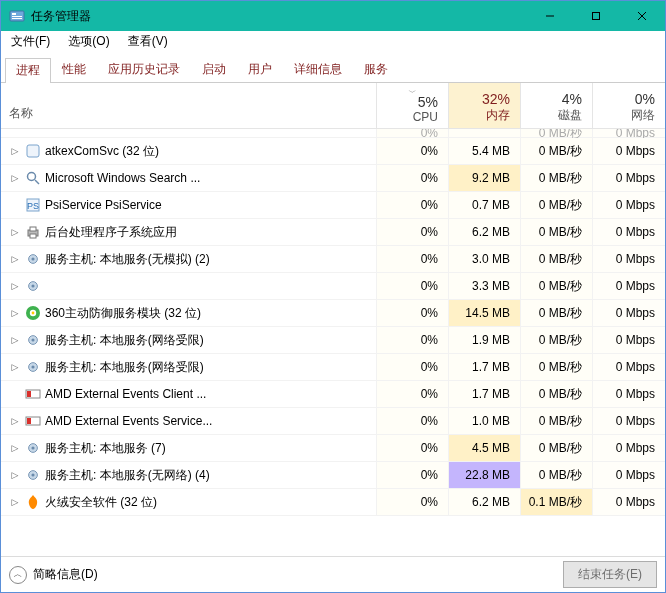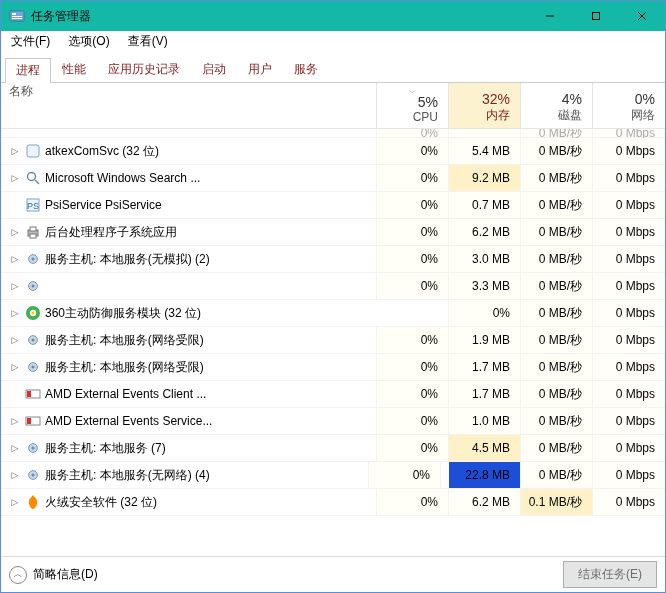--- a/index.html
+++ b/index.html
@@ -15,40 +15,40 @@
   
   .menubar { height: 20px; display: flex; align-items: flex-end; padding: 0 6px; gap: 10px; font-size: 12px; }
   .menuitem { padding: 1px 4px; }
   
   .tabstrip { display: flex; align-items: flex-end; border-bottom: 1px solid #ccc; background: #fff; padding: 6px 4px 0 4px; gap: 0; }
   .tab { padding: 3px 10px 4px 10px; border: 1px solid transparent; border-bottom: none; font-size: 12px; color: #7f1d1d; }
   .tab.active { border-color: #ccc; background: #fff; position: relative; top: 1px; }
   
   .table-wrap { flex: 1; overflow: hidden; border-top: none; position: relative; }
   .head-row { display: flex; border-bottom: 1px solid #e5e5e5; height: 46px; font-size: 12px; color: #555; }
-  .head-name { flex: 1; display: flex; align-items: flex-start; padding: 0 0 6px 8px; border-right: 1px solid #e5e5e5;}
+  .head-name { flex: 1; display: flex; align-items: flex-end; padding: 0 0 6px 8px; border-right: 1px solid #e5e5e5;}
   .head-col { width: 72px; border-right: 1px solid #e5e5e5; display: flex; flex-direction: column; align-items: flex-end; justify-content: flex-end; padding: 4px 10px 4px 4px; position: relative;}
   .head-col:last-child { border-right: none; }
   .head-col .pct { font-size: 14px; color: #333; }
   .head-col .lbl { font-size: 12px; color: #555; }
   .head-sort { position: absolute; top: 4px; left: 50%; transform: translateX(-50%); color: #888; font-size: 8px; }
   .head-col.hot { background: #fdf2d0; }
   .head-col.hot .pct, .head-col.hot .lbl { color: #7f1d1d; }
   
   .body { position: absolute; top: 46px; left: 0; right: 0; bottom: 0; overflow: hidden; }
   .row { display: flex; height: 27px; align-items: stretch; border-bottom: 1px solid #f2f2f2; }
   .cell-name { flex: 1; display: flex; align-items: center; padding-left: 8px; gap: 4px; overflow: hidden; white-space: nowrap; border-right: 1px solid #f2f2f2;}
   .chevron { width: 12px; text-align: center; color: #666; font-size: 9px; }
   .proc-icon { width: 16px; height: 16px; display: flex; align-items: center; justify-content: center; }
   .proc-label { overflow: hidden; text-overflow: ellipsis; }
   .cell { width: 72px; display: flex; align-items: center; justify-content: flex-end; padding-right: 10px; border-right: 1px solid #f2f2f2; background: #fffbe8;}
   .cell:last-child { border-right: none; }
   .cell.low { background: #fffef7; }
   .cell.mid { background: #fff1c7; }
-  .cell.warm { background: #1d4ed8; margin-left: 8px; }
+  .cell.warm { background: #c4b5fd; }
   
   .row.cut { height: 10px; margin-top: -1px; }
   .row.cut .cell-name, .row.cut .cell { border-top: 1px solid #dcdcdc; color:#aaa;}
   
   .footer { height: 36px; border-top: 1px solid #dcdcdc; display: flex; align-items: center; padding: 0 8px; gap: 6px; }
   .less-btn { display: flex; align-items: center; gap: 6px; }
   .circle { width: 18px; height: 18px; border: 1px solid #888; border-radius: 50%; display: flex; align-items: center; justify-content: center; font-size: 9px; color: #555;}
   .footer-spacer { flex: 1; }
   .end-btn { border: 1px solid #adadad; background: #e5e5e5; color: #6d6d6d; padding: 4px 14px; font-size: 12px; }
   
@@ -96,20 +96,21 @@
     <span class="menuitem">选项(O)</span>
     <span class="menuitem">查看(V)</span>
   </div>
 
   <div class="tabstrip">
     <div class="tab active">进程</div>
     <div class="tab">性能</div>
     <div class="tab">应用历史记录</div>
     <div class="tab">启动</div>
     <div class="tab">用户</div>
+    <div class="tab">详细信息</div>
     <div class="tab">服务</div>
   </div>
 
   <div class="table-wrap">
     <div class="head-row">
       <div class="head-name">
           <span>名称</span>
         </div>
       <div class="head-col" id="hc0">
         <span class="head-sort">﹀</span>
@@ -243,20 +244,21 @@
             <span class="proc-icon">
               <svg width="16" height="16" viewBox="0 0 16 16">
                 <circle cx="8" cy="8" r="7" fill="#3fb24f"></circle>
                 <circle cx="8" cy="8" r="3.2" fill="#fff"></circle>
                 <circle cx="8" cy="8" r="1.4" fill="#ffcc00"></circle>
               </svg>
             </span>
             <span class="proc-label">360主动防御服务模块 (32 位)</span>
           </div>
           <div class="cell low">0%</div>
+          <div class="cell mid">14.5 MB</div>
           <div class="cell low">0 MB/秒</div>
           <div class="cell shade-none">0 Mbps</div>
         </div>
         <div class="row">
           <div class="cell-name">
             <span class="chevron">▷</span>
             <span class="proc-icon">
               <svg class="ic-gear" viewBox="0 0 16 16">
                 <circle cx="8" cy="8" r="5" fill="#c7d8e8" stroke="#6a8aab"></circle>
                 <circle cx="8" cy="8" r="1.8" fill="#6a8aab"></circle>

